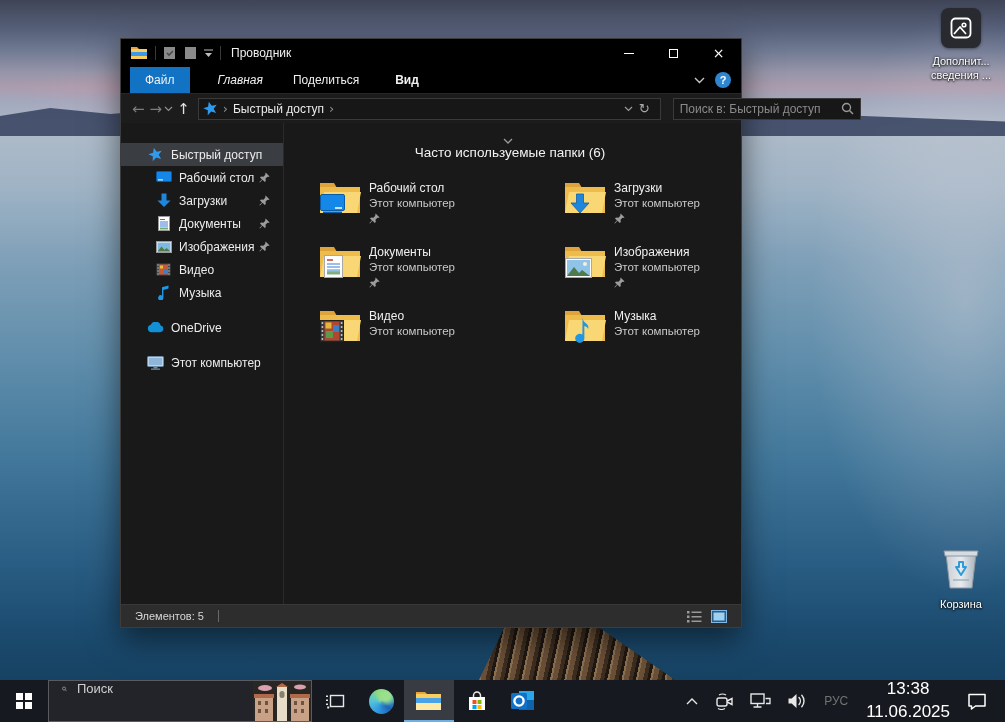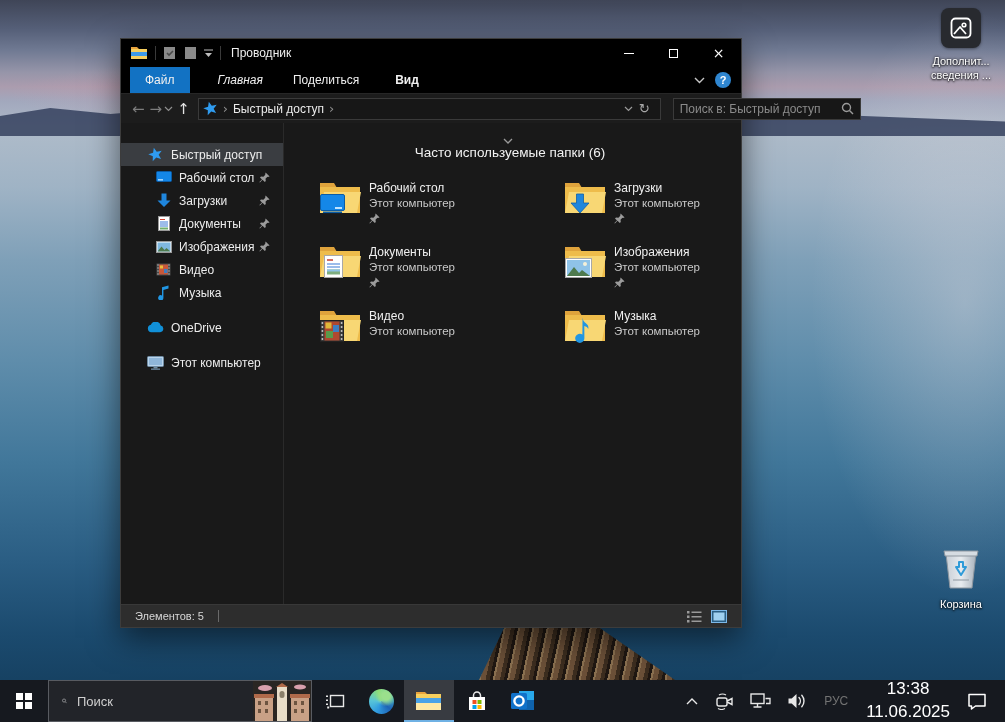--- a/index.html
+++ b/index.html
@@ -88,21 +88,21 @@
   .statusbar { flex:0 0 23px; background:#2d2d2d; display:flex; align-items:center; padding:0 14px; border-top:1px solid #383838; }
   .status-text { color:#d6d6d6; font-size:11px; }
   .status-sep { width:1px; height:12px; background:#6a6a6a; margin-left:14px; }
   .status-views { margin-left:auto; display:flex; gap:9px; align-items:center; }
 
   
   .taskbar { position:absolute; left:0; bottom:0; width:1005px; height:42px; background:#16191f; display:flex; align-items:stretch; z-index:50; }
   .start-btn { width:48px; display:flex; align-items:center; justify-content:center; }
   .win-logo { display:grid; grid-template-columns:7px 7px; grid-template-rows:7px 7px; gap:1.5px; }
   .win-logo span { background:#fff; }
-  .tb-search { width:264px; background:#222429; border:1px solid #585b61; display:flex; align-items:center; padding-left:13px; position:relative; }
+  .tb-search { width:264px; background:#222429; border:1px solid #585b61; display:flex; align-items:flex-start; padding-left:13px; position:relative; }
   .tb-search input { flex:1; background:transparent; border:none; outline:none; color:#d8d8d8; font-size:13px; font-family:inherit; margin-left:10px; }
   .tb-search input::placeholder { color:#cfcfcf; }
   .tb-btn { width:46px; display:flex; align-items:center; justify-content:center; }
   .tb-btn.active-app { background:#383b41; border-bottom:2px solid #6fb1e4; width:50px; }
   .edge-circle { width:25px; height:25px; border-radius:50%;
     background: radial-gradient(circle at 68% 28%, #9be08c 0 16%, rgba(0,0,0,0) 42%),
                 conic-gradient(from 130deg, #1e63b4, #2f9ae0, #57c4d9, #8ede6f, #49b8c9, #1e63b4); }
   .tray { margin-left:auto; display:flex; align-items:center; gap:6px; padding-right:8px; }
   .tray-btn { display:flex; align-items:center; justify-content:center; padding:0 5px; height:100%; }
   .tray-text { color:#737373; font-size:12px; padding:0 6px; }

